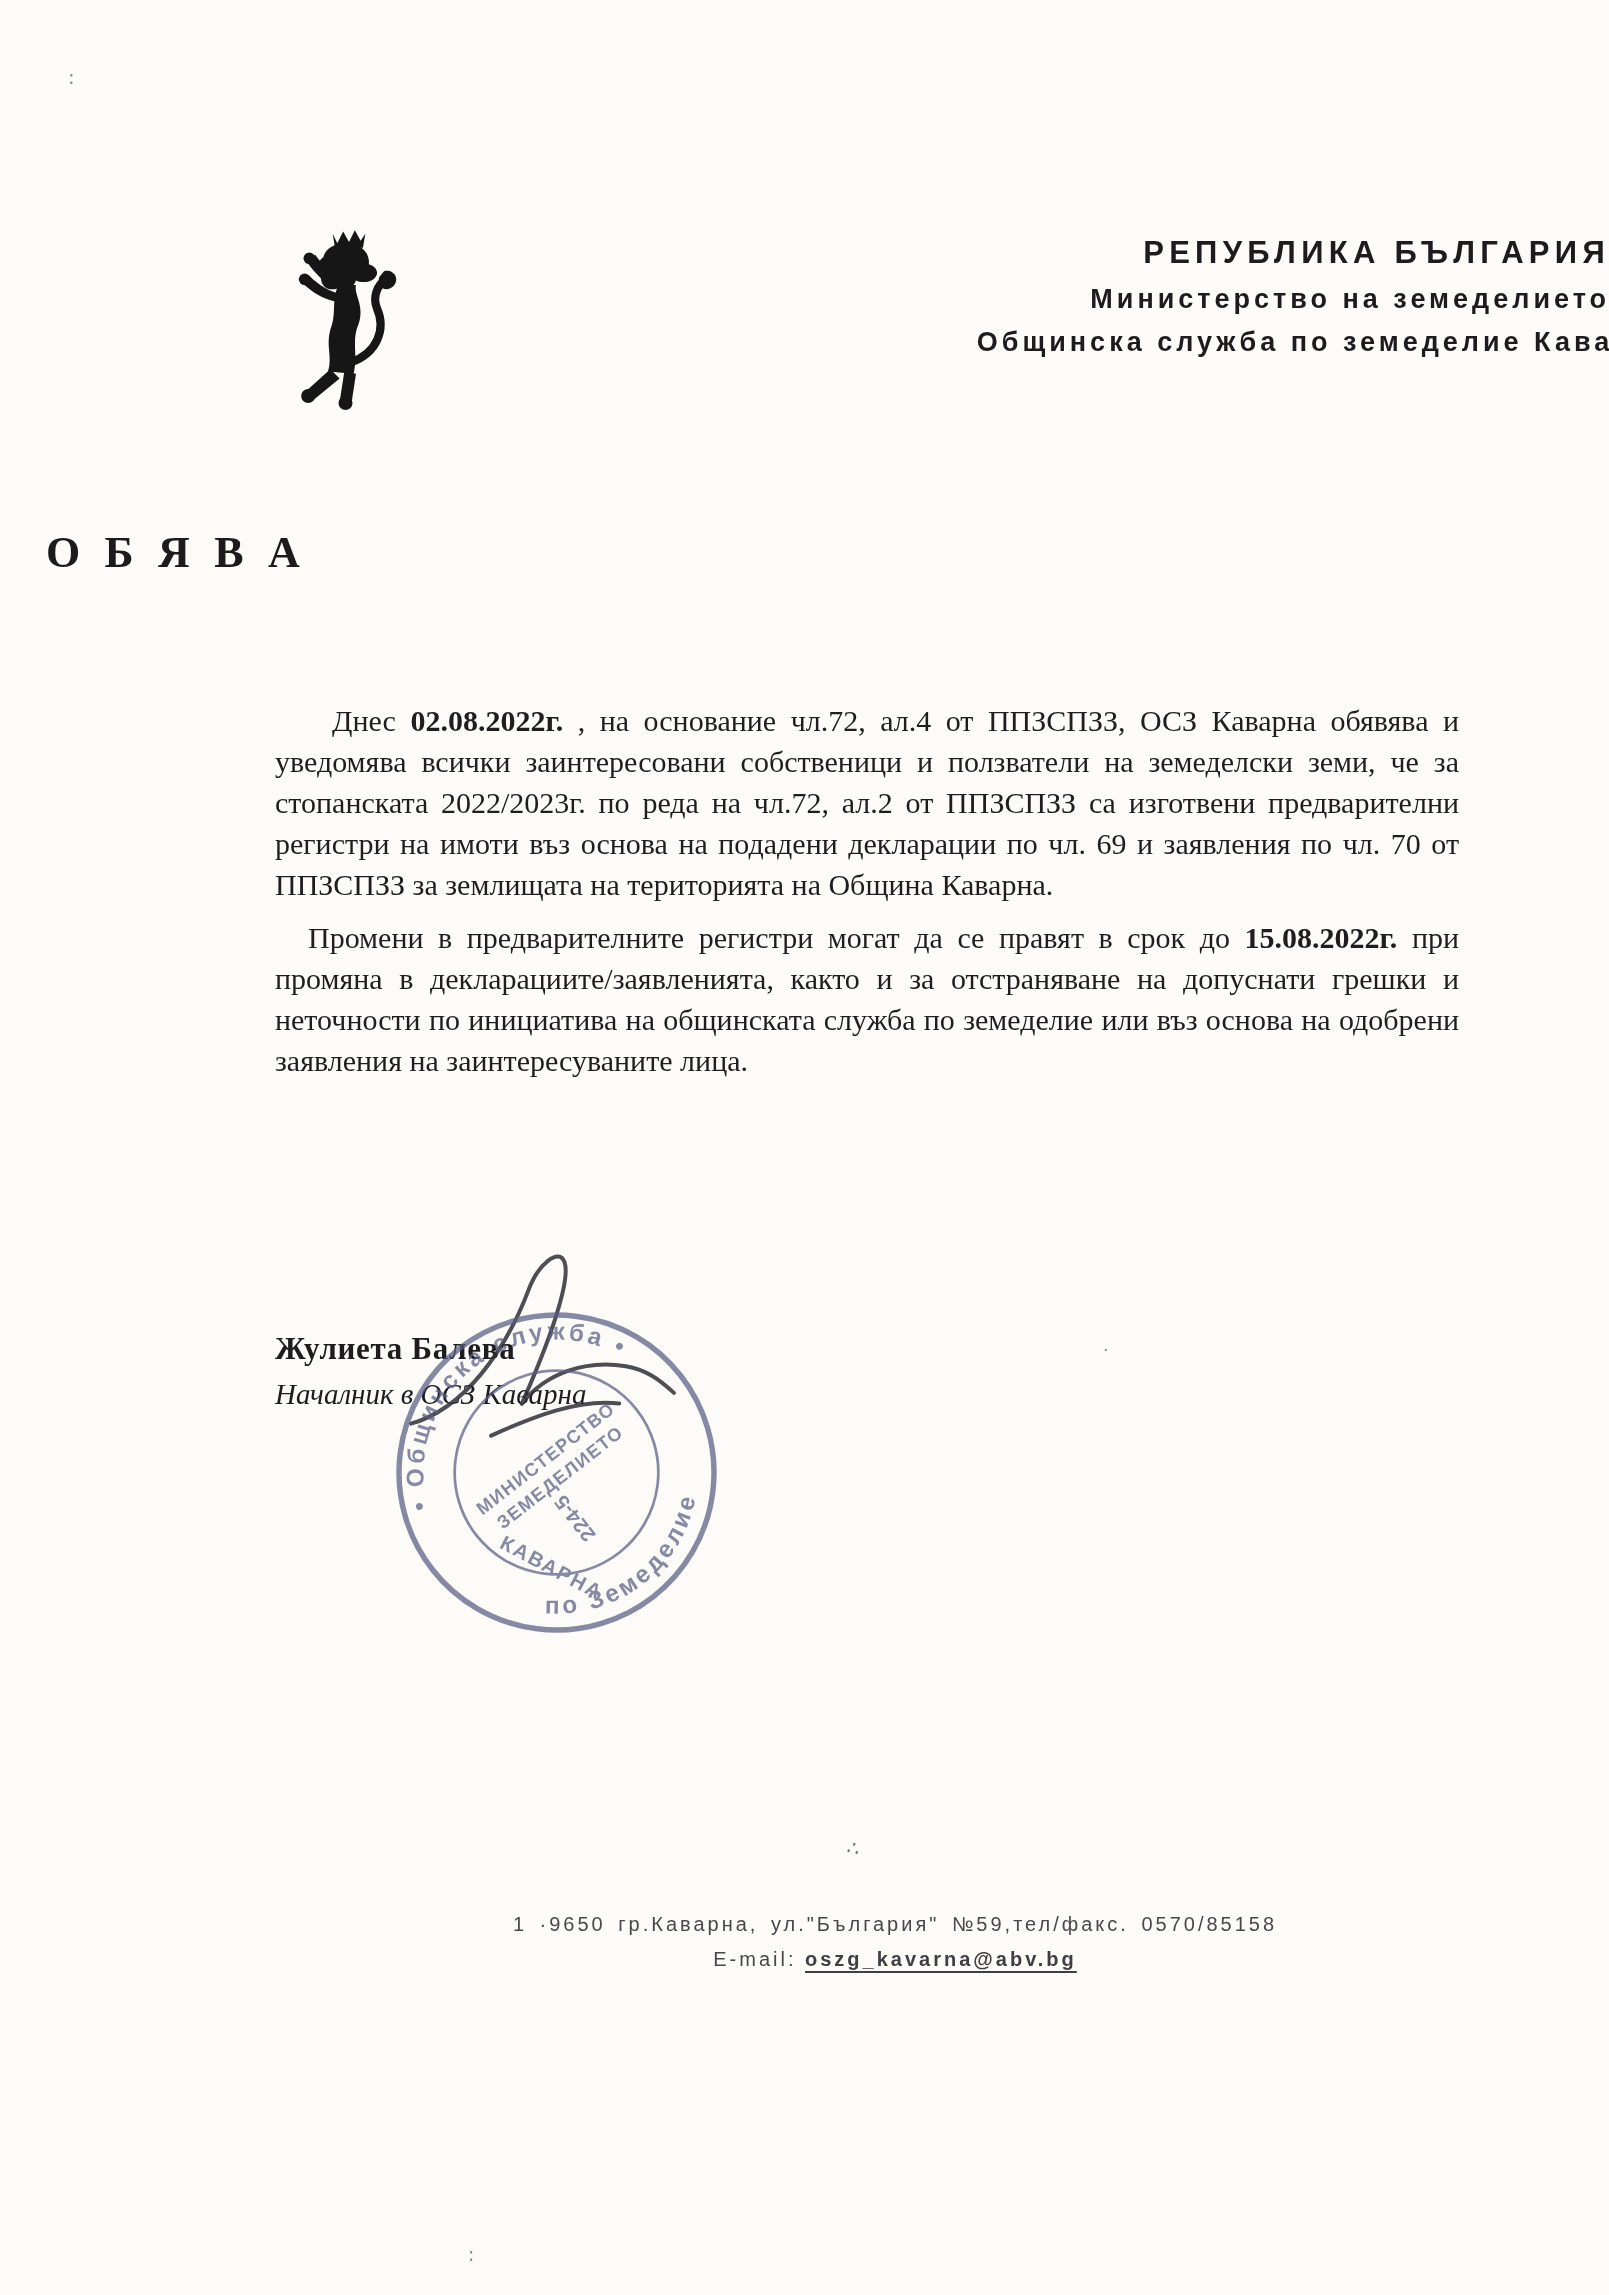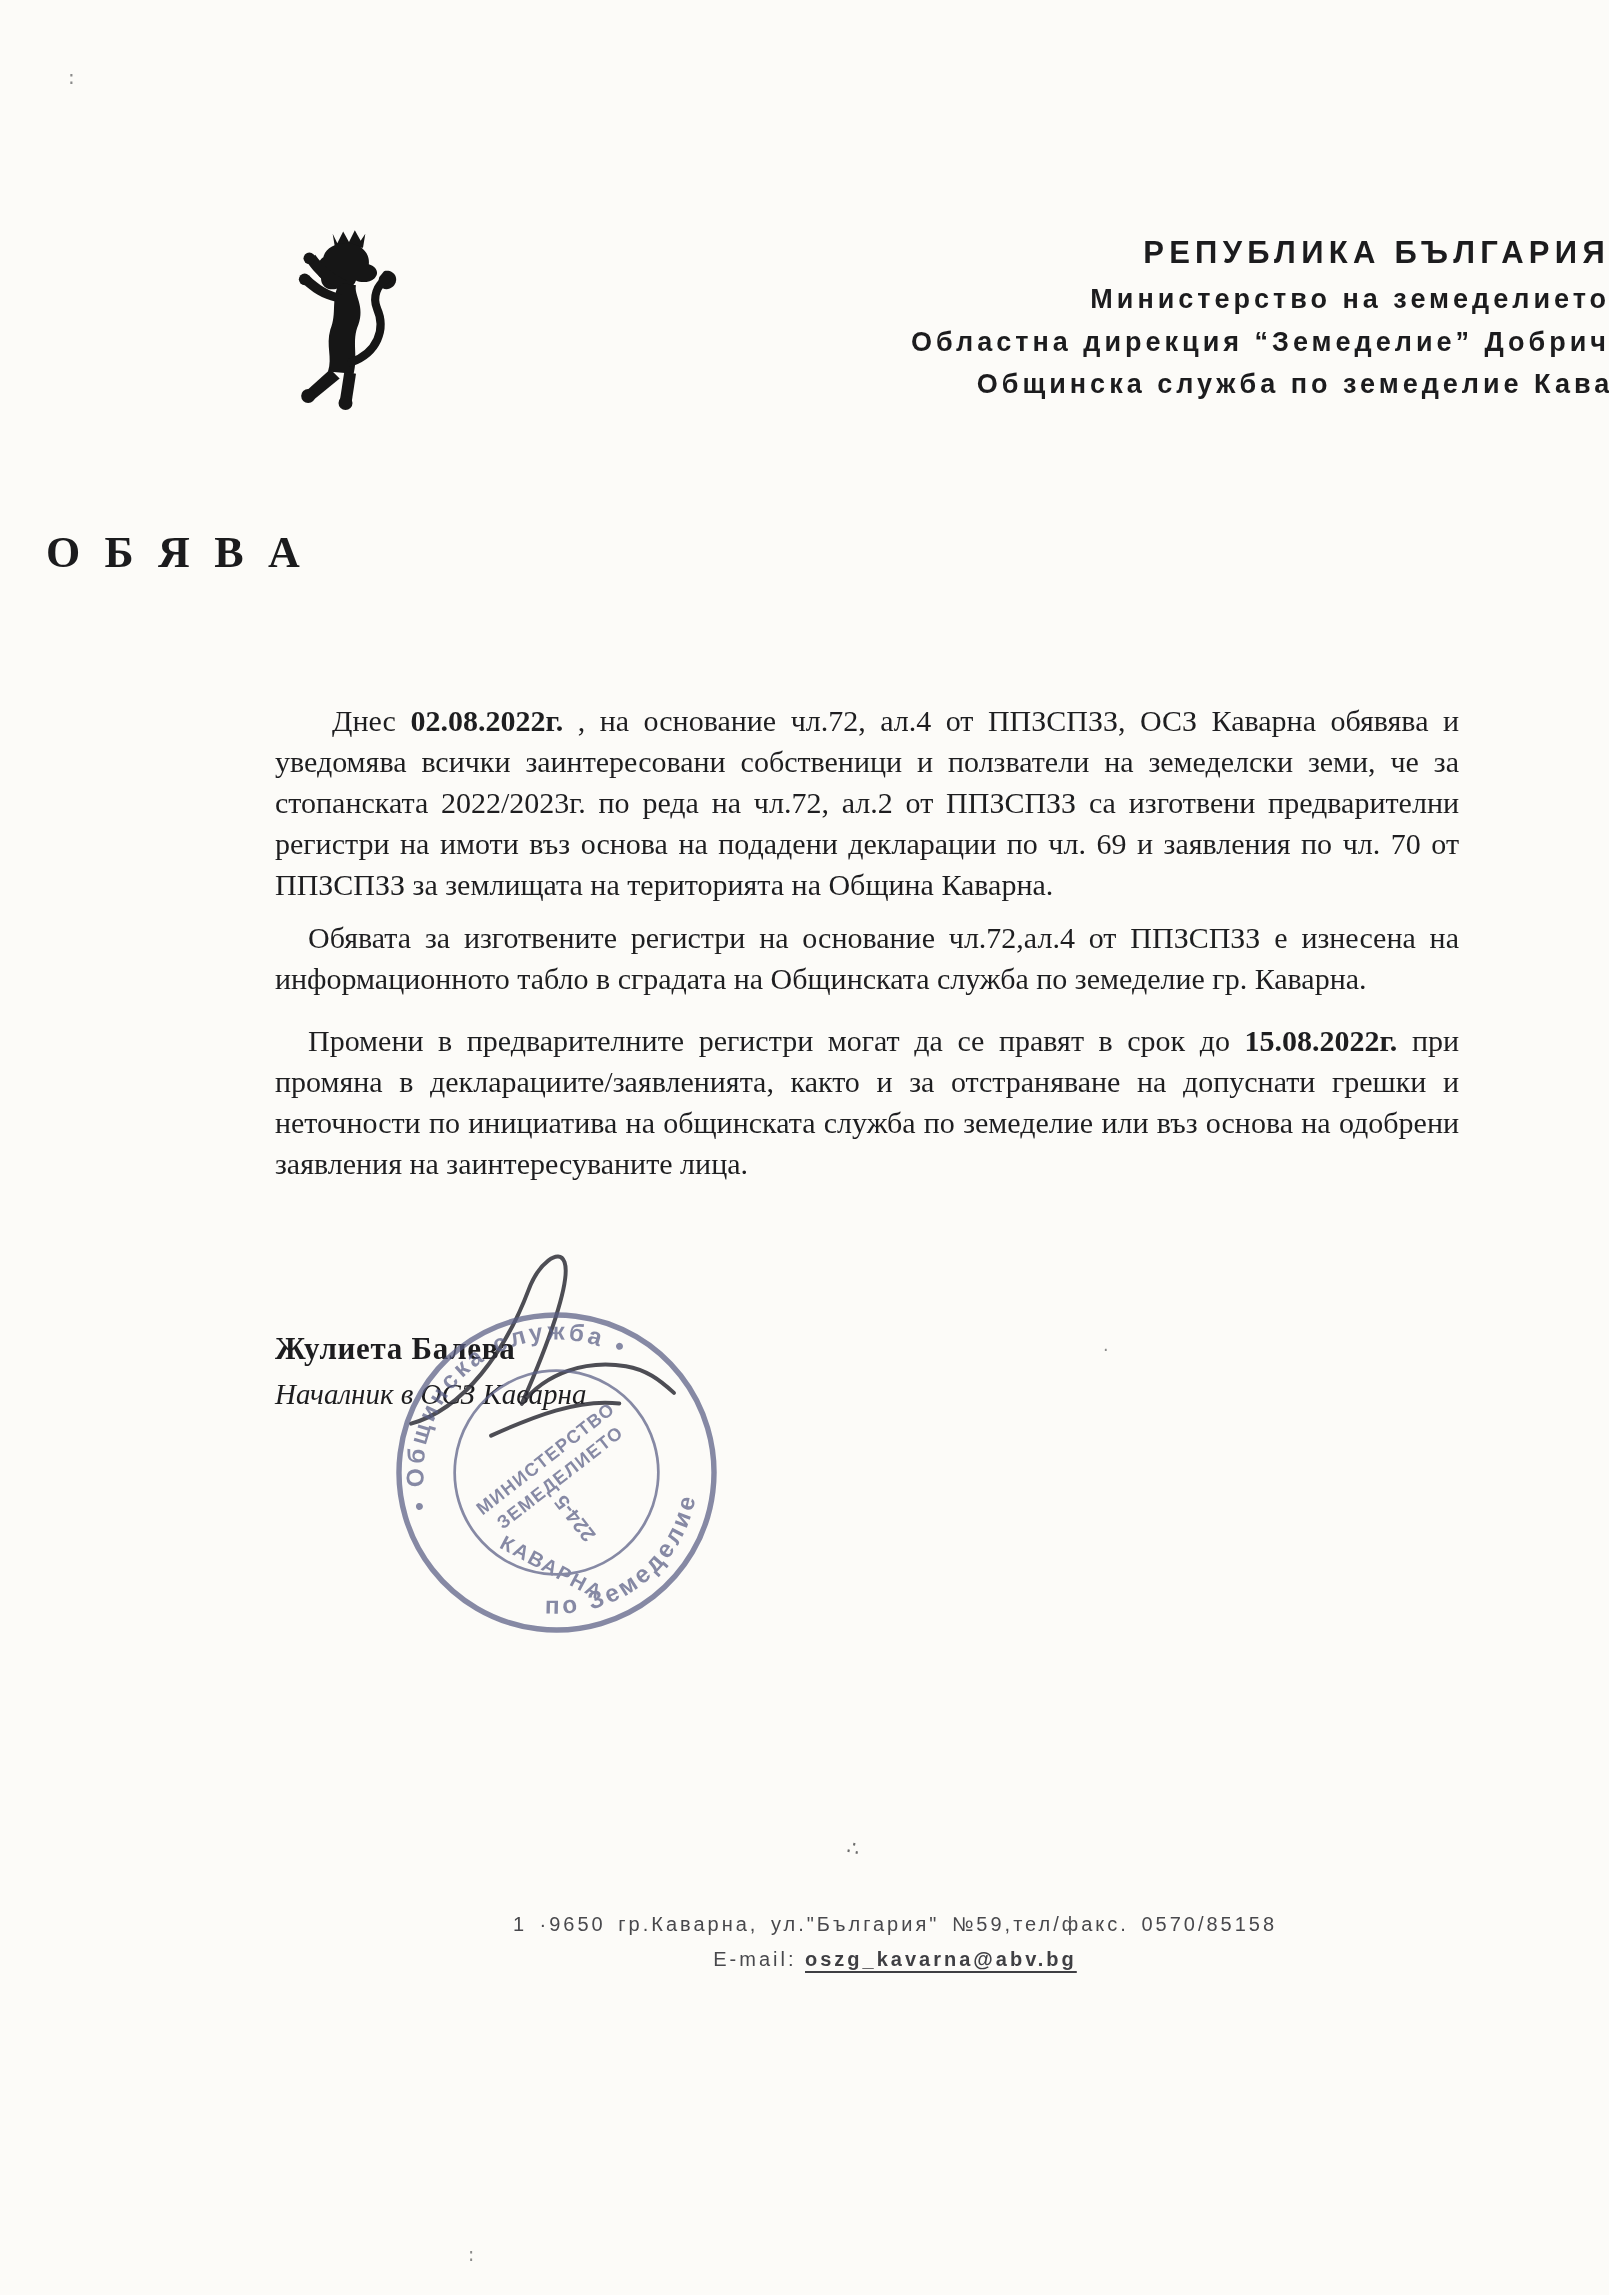--- a/index.html
+++ b/index.html
@@ -98,29 +98,27 @@
       <circle cx="25" cy="145" r="6"></circle>
       <circle cx="57" cy="151" r="6"></circle>
       <path d="M90,38 C98,36 104,44 98,51 C91,57 83,51 86,43 Z"></path>
     </g>
     <path d="M62,116 C84,108 92,88 84,70 C80,60 84,50 92,45" fill="none" stroke="#161616" stroke-width="7" stroke-linecap="round"></path>
   </svg>
 
   <div class="header">
     <div class="h-country">РЕПУБЛИКА БЪЛГАРИЯ</div>
     <div class="h-line">Министерство на земеделието</div>
-    <div class="h-line">Областна дирекция “Земеделие” Добрич</div>
     <div class="h-line h-office">Общинска служба по земеделие Каварна</div>
   </div>
 
   <h1 class="doc-title">О Б Я В А</h1>
 
   <div class="body-text">
     <p class="para p1"><span>Днес </span><span class="seg-b">02.08.2022г.</span><span> , на основание чл.72, ал.4 от ППЗСПЗЗ, ОСЗ Каварна обявява и уведомява всички заинтересовани собственици и ползватели на земеделски земи, че за стопанската 2022/2023г. по реда на чл.72, ал.2 от ППЗСПЗЗ са изготвени предварителни регистри на имоти въз основа на подадени декларации по чл. 69 и заявления по чл. 70 от ППЗСПЗЗ за землищата на територията на Община Каварна.</span></p>
-    <p class="para p2"><span>Обявата за изготвените регистри на основание чл.72,ал.4 от ППЗСПЗЗ е изнесена на информационното табло в сградата на Общинската служба по земеделие гр. Каварна.</span></p>
     <p class="para p4"><span>Промени в предварителните регистри могат да се правят в срок до </span><span class="seg-b">15.08.2022г.</span><span> при промяна в декларациите/заявленията, както и за отстраняване на допуснати грешки и неточности по инициатива на общинската служба по земеделие или въз основа на одобрени заявления на заинтересуваните лица.</span></p>
   </div>
 
   <div class="sig">
     <div class="sig-name">Жулиета Балева</div>
     <div class="sig-title">Началник в ОСЗ Каварна</div>
   </div>
 
   <svg class="squiggle" viewBox="0 0 460 330" aria-hidden="true">
     <g fill="none" stroke="#2f2f38" stroke-width="6" stroke-linecap="round" opacity="0.85">

